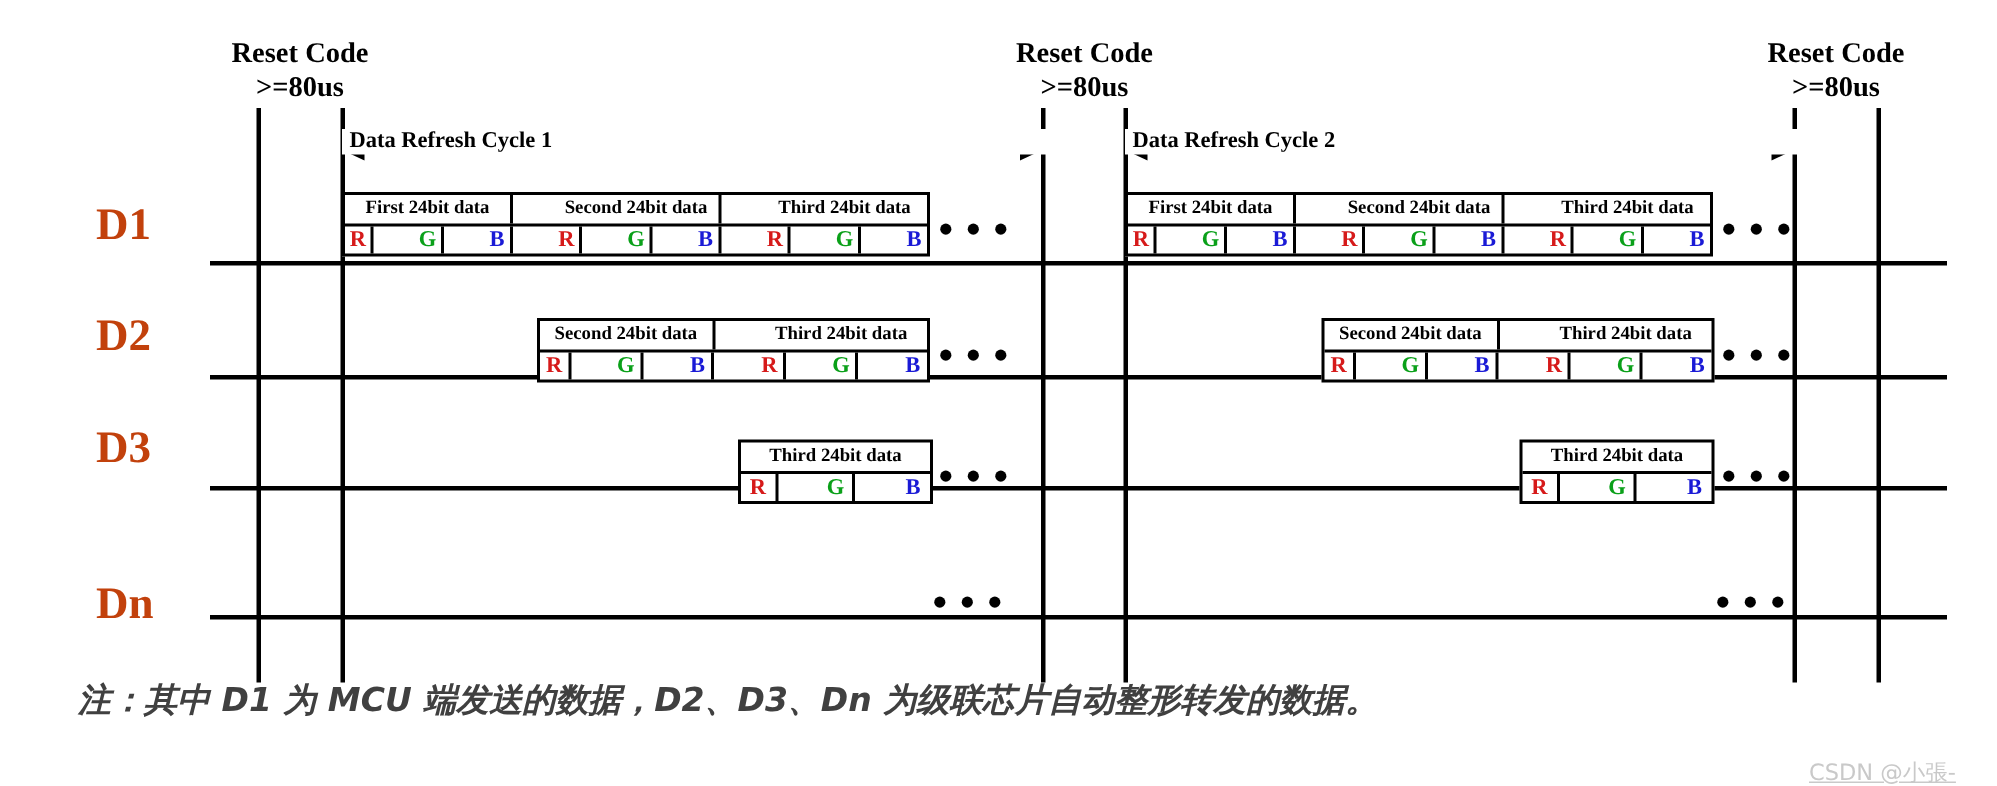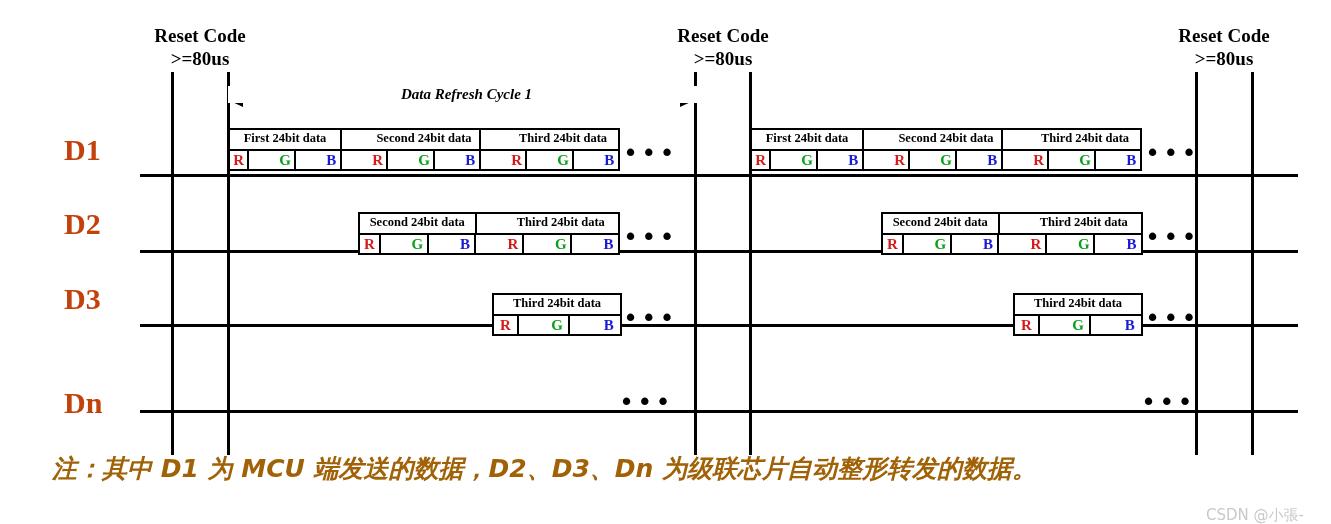--- a/index.html
+++ b/index.html
@@ -46,22 +46,20 @@
     position:absolute;top:5px;width:0;height:0;
     border-top:7px solid transparent;
     border-bottom:7px solid transparent;
   }
   .cycle .ahead.left{border-right:15px solid #000;left:0;}
   .cycle .ahead.right{border-left:15px solid #000;right:0;}
   .cycle .clabel{
     position:absolute;top:-2px;
     font-weight:bold;font-size:15px;color:#000;
     white-space:nowrap;background:#fff;padding:0 5px;
-    text-align:center;
-    font-style:italic;
   }
 
   
   .packets{
     position:absolute;
     border:2px solid #000;
     background:#fff;
     box-sizing:border-box;
   }
   .packets .hdr-row,.packets .rgb-row{
@@ -109,22 +107,22 @@
     line-height:10px;
     white-space:nowrap;
     font-family:"Liberation Sans", sans-serif;
   }
 
   
   .caption{
     position:absolute;
     font-style:italic;
     font-weight:bold;
-    font-size:25px;
-    color:#a16207;
+    font-size:22px;
+    color:#404040;
     white-space:nowrap;
     font-family:"DejaVu Sans", sans-serif;
   }
 
   
   .watermark{
     position:absolute;
     font-size:15px;
     color:#c9c9c9;
     white-space:nowrap;
@@ -152,20 +150,26 @@
     <div class="reset-cap" style="left: 1144px; top: 24px; width: 160px;">
       <div>Reset Code</div>
       <div>&gt;=80us</div>
     </div>
     <div class="cycle" style="left: 228px; top: 88px; width: 467px;">
       <div class="bar" style="left: 0px; width: 467px;"></div>
       <div class="ahead left"></div>
       <div class="ahead right"></div>
       <div class="clabel" style="left: 0px; width: 467px;">Data Refresh Cycle 1</div>
     </div>
+    <div class="cycle" style="left: 750px; top: 88px; width: 446px;">
+      <div class="bar" style="left: 0px; width: 446px;"></div>
+      <div class="ahead left"></div>
+      <div class="ahead right"></div>
+      <div class="clabel" style="left: 0px; width: 446px;">Data Refresh Cycle 2</div>
+    </div>
     <div class="dlabel" style="left: 64px; top: 133px;">D1</div>
     <div class="hline" style="left: 140px; top: 174px; width: 1158px;"></div>
     <div class="packets" style="left: 228px; top: 128px; width: 392px;">
       <div class="hdr-row">
         <div class="pkt-hdr">First 24bit data</div>
         <div class="pkt-hdr">Second 24bit data</div>
         <div class="pkt-hdr">Third 24bit data</div>
       </div>
       <div class="rgb-row">
         <div class="rgb-cell r">R</div>
@@ -253,14 +257,14 @@
         <div class="rgb-cell g">G</div>
         <div class="rgb-cell b">B</div>
       </div>
     </div>
     <div class="dots" style="left: 1148px; top: 312px;">• • •</div>
     <div class="dlabel" style="left: 64px; top: 386px; text-align: right;">Dn</div>
     <div class="hline" style="left: 140px; top: 410px; width: 1158px;"></div>
     <div class="dots" style="left: 622px; top: 396px;">• • •</div>
     <div class="dots" style="left: 1144px; top: 396px;">• • •</div>
     <div class="caption" style="left: 52px; top: 452px;">注：其中 D1 为 MCU 端发送的数据，D2、D3、Dn 为级联芯片自动整形转发的数据。</div>
-    <div class="watermark" style="left: 1206px; top: 506px;">CSDN @小張-</div>
+    <div class="watermark" style="left: 1206px; top: 506px; text-decoration: underline;">CSDN @小張-</div>
   </div>
 
 </body></html>

